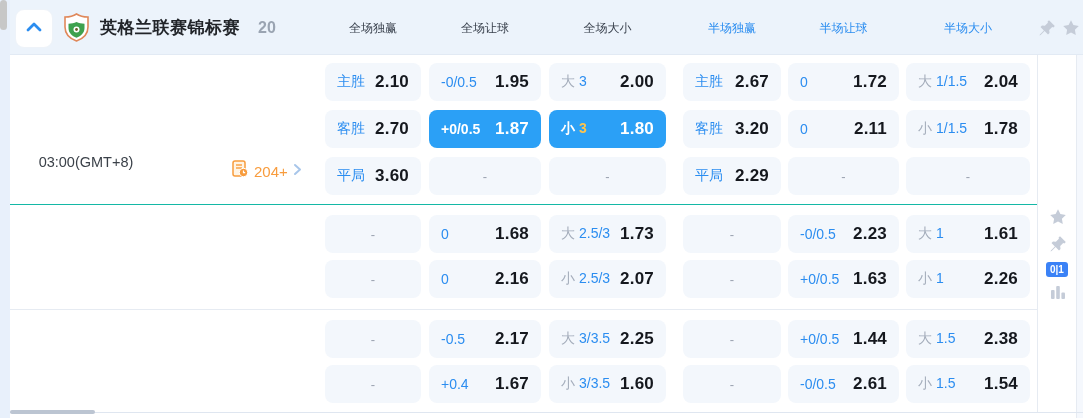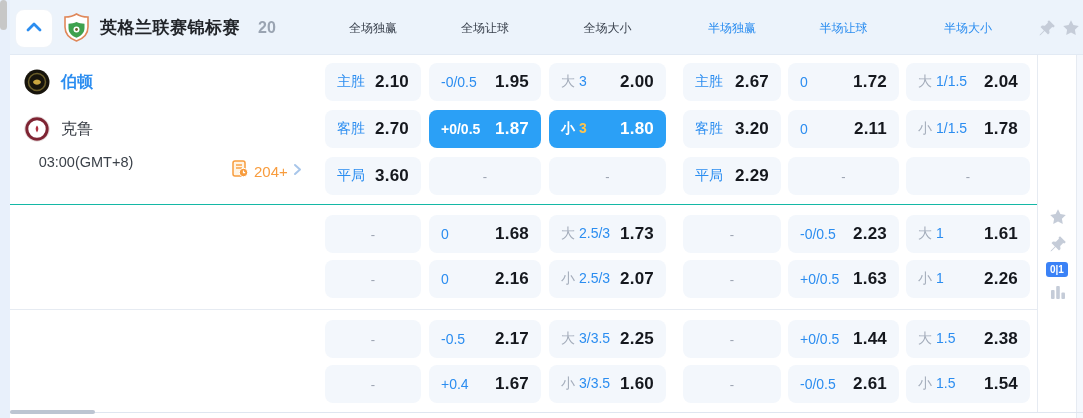--- a/index.html
+++ b/index.html
@@ -377,41 +377,20 @@
               <span class="lblgrp">
                 <span class="pre">小</span>
                 <span class="lin">1.5</span>
               </span>
               <span class="val">1.54</span>
             </div>
           </div>
         </div>
       </div>
 
-    <div class="team-row home">
-      <span class="team-badge">
-        <svg width="26" height="26" viewBox="0 0 26 26">
-          <circle cx="13" cy="13" r="12.5" fill="#17140c"></circle>
-          <circle cx="13" cy="13" r="8.5" fill="none" stroke="#6b5e2a" stroke-width="1.5"></circle>
-          <path d="M9 13 C10 9.5 16 9.5 17 13 C16 16.5 10 16.5 9 13 Z" fill="#c9a53f"></path>
-        </svg>
-      </span>
-      <span class="team-name home-name">伯顿</span>
-    </div>
-    <div class="team-row away">
-      <span class="team-badge">
-        <svg width="26" height="26" viewBox="0 0 26 26">
-          <circle cx="13" cy="13" r="12.3" fill="#ffffff" stroke="#e4dada" stroke-width="1"></circle>
-          <circle cx="13" cy="13" r="10.2" fill="none" stroke="#7e2433" stroke-width="3"></circle>
-          <circle cx="13" cy="13" r="6.2" fill="#ffffff"></circle>
-          <path d="M13 9.5 C14.8 11 14.8 14 13 16.5 C11.2 14 11.2 11 13 9.5 Z" fill="#b03040"></path>
-        </svg>
-      </span>
-      <span class="team-name away-name">克鲁</span>
-    </div>
     <div class="date-row">
       <div class="date-lines">
         <div>03:00(GMT+8)</div>
       </div>
       <div class="more-link">
         <span>
           <svg width="17" height="18" viewBox="0 0 17 18">
             <rect x="1" y="1" width="12" height="15" rx="2" fill="#fff4e4" stroke="#f89c3d" stroke-width="1.5"></rect>
             <line x1="4" y1="5" x2="10" y2="5" stroke="#f89c3d" stroke-width="1.4"></line>
             <line x1="4" y1="8" x2="10" y2="8" stroke="#f89c3d" stroke-width="1.4"></line>

